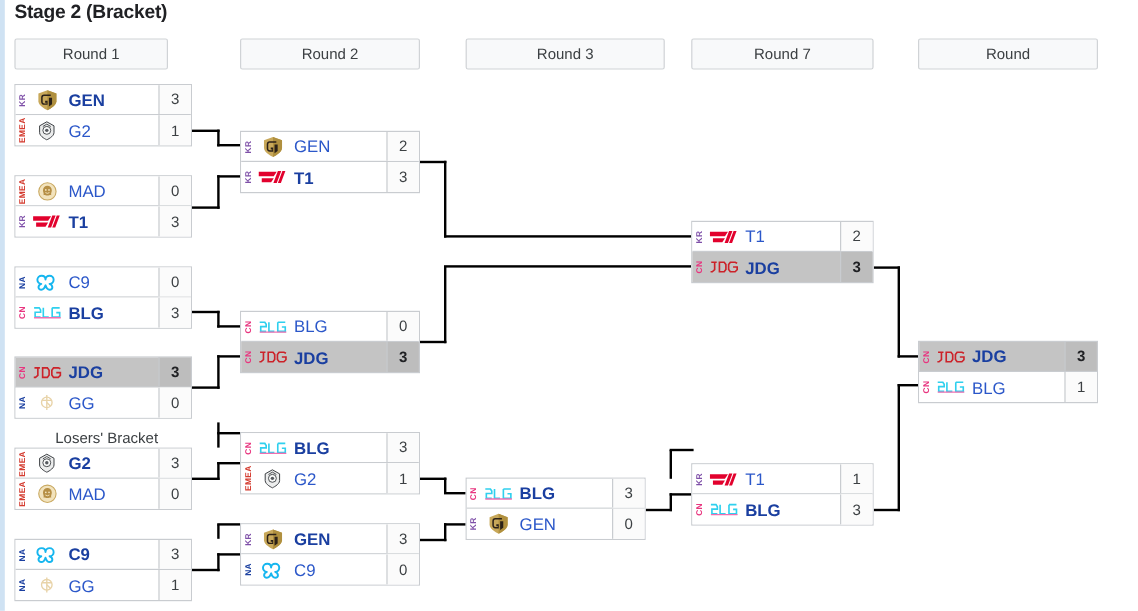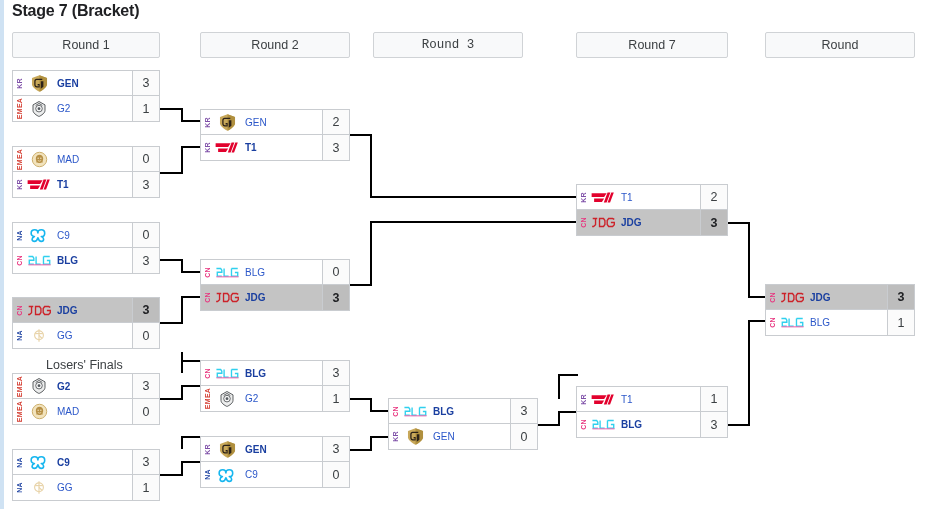--- a/index.html
+++ b/index.html
@@ -66,21 +66,21 @@
 
   .logo{
     width:26px;flex:0 0 26px;
     display:flex;align-items:center;justify-content:center;
   }
   .logo svg{display:block;}
 
   .tname{
     flex:1 1 auto;
     display:flex;align-items:center;
-    font-size:10px;color:#2b57c9;
+    font-size:14px;color:#2b57c9;
     padding-left:5px;
     white-space:nowrap;
   }
   .tname.w{font-weight:bold;color:#1a3fa0;}
 
   .score{
     width:27px;flex:0 0 27px;
     border-left:1px solid #c9ccd0;
     display:flex;align-items:center;justify-content:center;
     font-size:12.5px;color:#3c4043;
@@ -99,29 +99,29 @@
   #losers-caption{
     position:absolute;left:46px;top:358px;
     font-size:12.5px;color:#3c4043;
   }
 </style>
 </head>
 <body>
 
 <div id="left-rail"></div>
 
-<div id="page-title">Stage 7 (Bracket)</div>
-
-<div class="round-header" style="left:12px;width:148px;">Round 1</div>
+<div id="page-title">Stage 2 (Bracket)</div>
+
+<div class="round-header" style="left:12px;width:128px;">Round 1</div>
 <div class="round-header" style="left:200px;width:150px;">Round 2</div>
-<div class="round-header" style="left:373px;width:150px;font-family:Liberation Mono, monospace;">Round 3</div>
+<div class="round-header" style="left:388px;width:166px;">Round 3</div>
 <div class="round-header" style="left:576px;width:152px;">Round 7</div>
 <div class="round-header" style="left:765px;width:150px;">Round</div>
 
-<div id="losers-caption">Losers' Finals</div>
+<div id="losers-caption">Losers' Bracket</div>
 
 <div class="conn h" style="left:160px;top:108px;width:23px;"></div>
 <div class="conn v" style="left:181px;top:108px;height:14px;"></div>
 <div class="conn h" style="left:181px;top:120px;width:20px;"></div>
 
 <div class="conn h" style="left:160px;top:172px;width:23px;"></div>
 <div class="conn v" style="left:181px;top:146px;height:28px;"></div>
 <div class="conn h" style="left:181px;top:146px;width:20px;"></div>
 
 <div class="conn h" style="left:160px;top:259px;width:23px;"></div>

